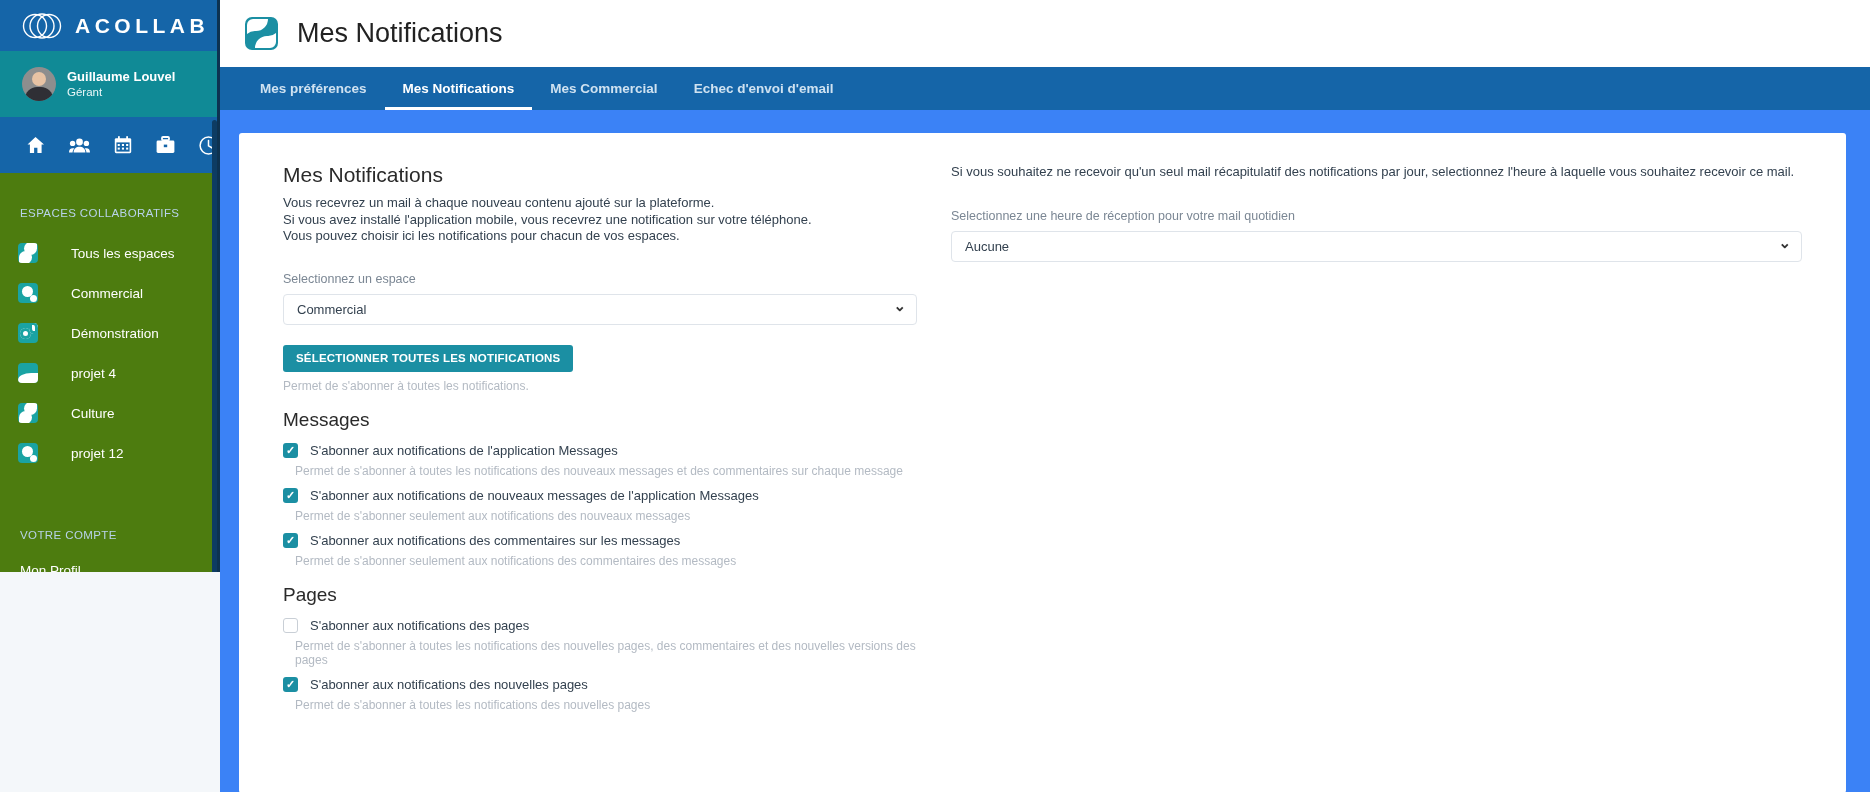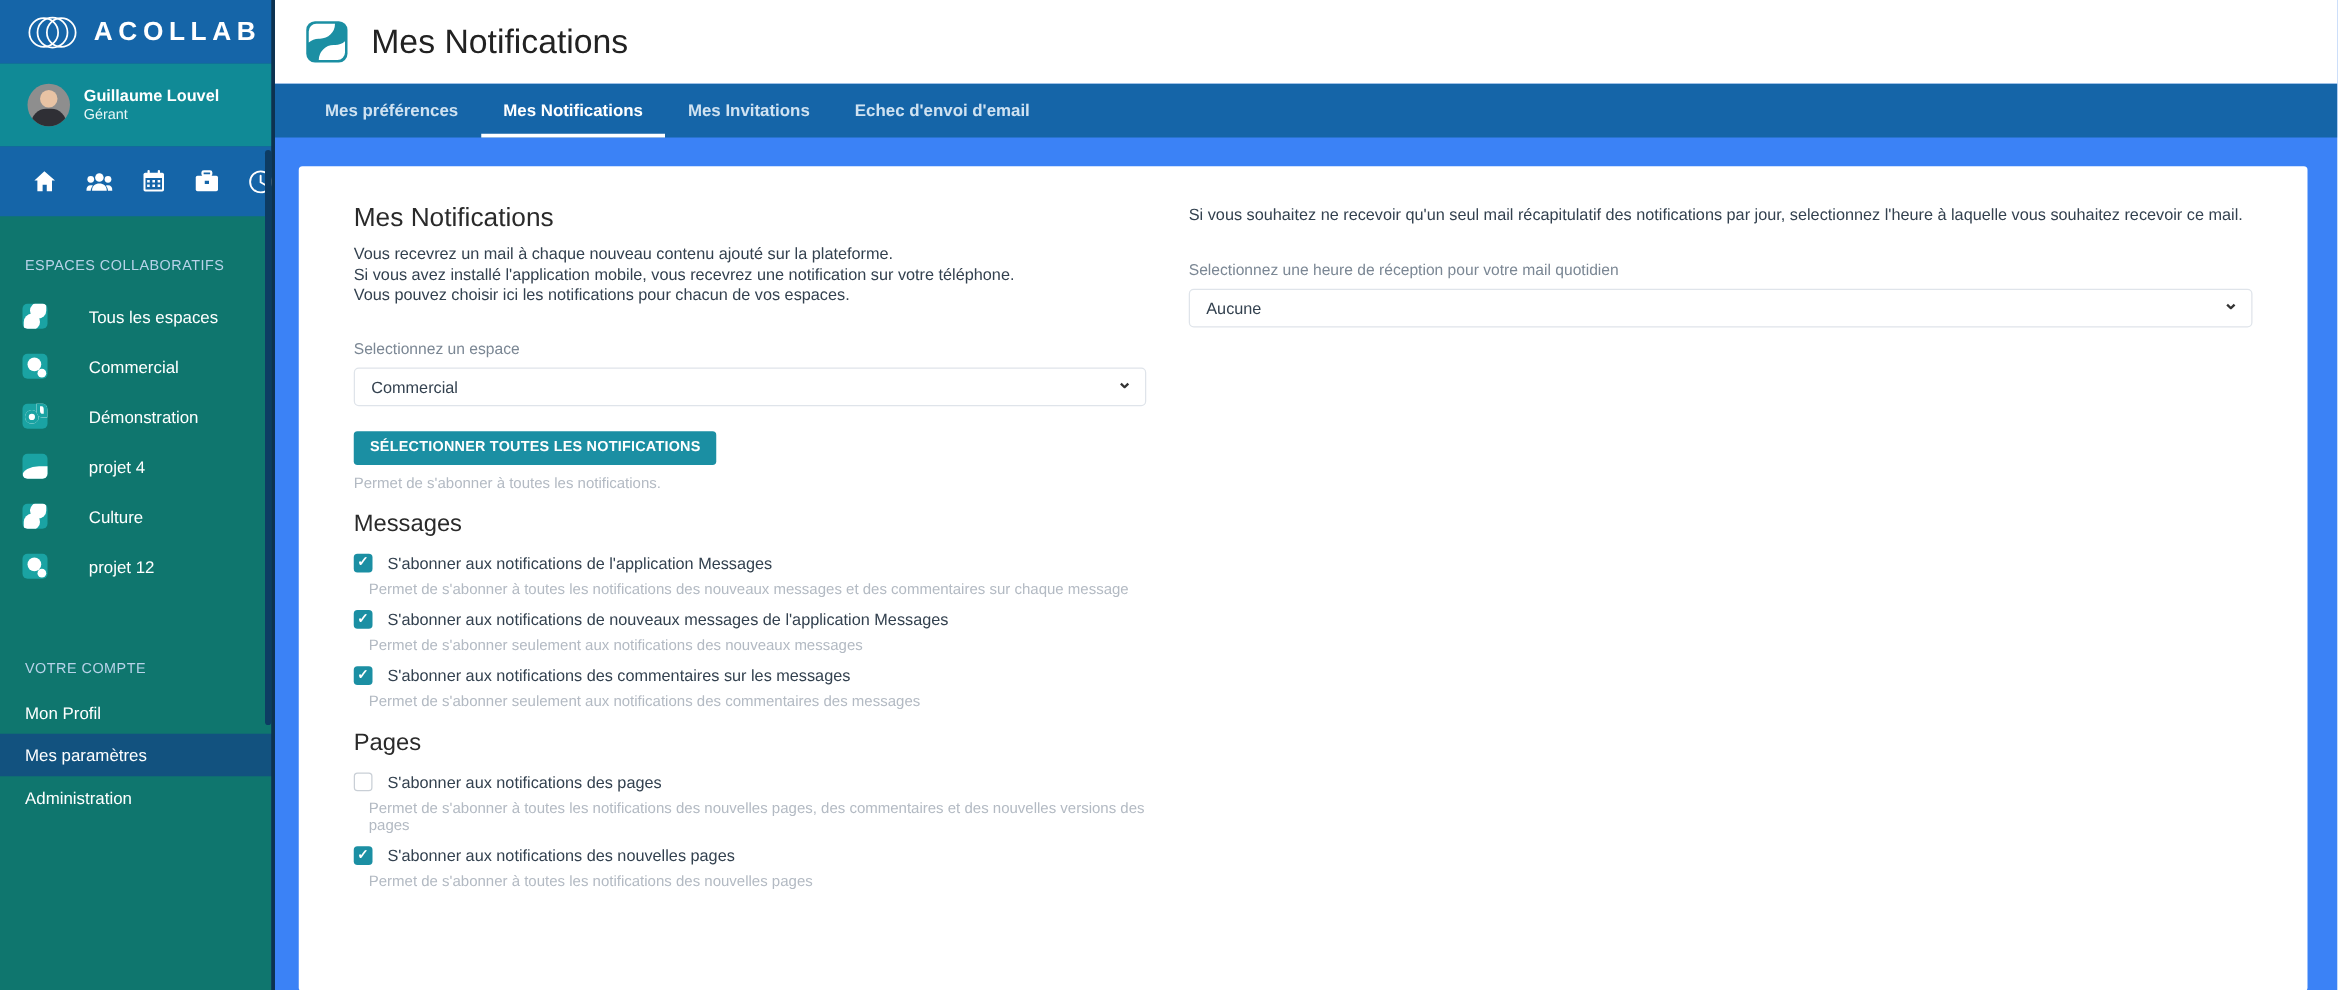--- a/index.html
+++ b/index.html
@@ -6,22 +6,22 @@
   html, body {
     width: 1870px; height: 792px;
     overflow: hidden;
     font-family: "Liberation Sans", sans-serif;
     background: #f4f7fa;
   }
   .app { display: flex; width: 1870px; height: 792px; }
 
   
   .sidebar {
-    width: 220px; min-width: 220px; height: 792px;
-    background: #0f766e;
+    width: 220px; min-width: 220px; height: 572px;
+    background: #4d7c0f;
     position: relative;
     overflow: hidden;
   }
   .brand {
     height: 51px;
     background: #1565a8;
     display: flex; align-items: center;
     padding-left: 16px;
   }
   .brand-mark { width: 52px; height: 34px; flex: 0 0 52px; }
@@ -348,21 +348,21 @@
     </div>
 
     <nav class="tabbar">
       <div class="tab">
         <span>Mes préférences</span>
       </div>
       <div class="tab active">
         <span>Mes Notifications</span>
       </div>
       <div class="tab">
-        <span>Mes Invitations</span>
+        <span>Mes Commercial</span>
       </div>
       <div class="tab">
         <span>Echec d'envoi d'email</span>
       </div>
     </nav>
 
     <div class="content-scroll">
       <div class="card">
 
         <div class="col-left">

